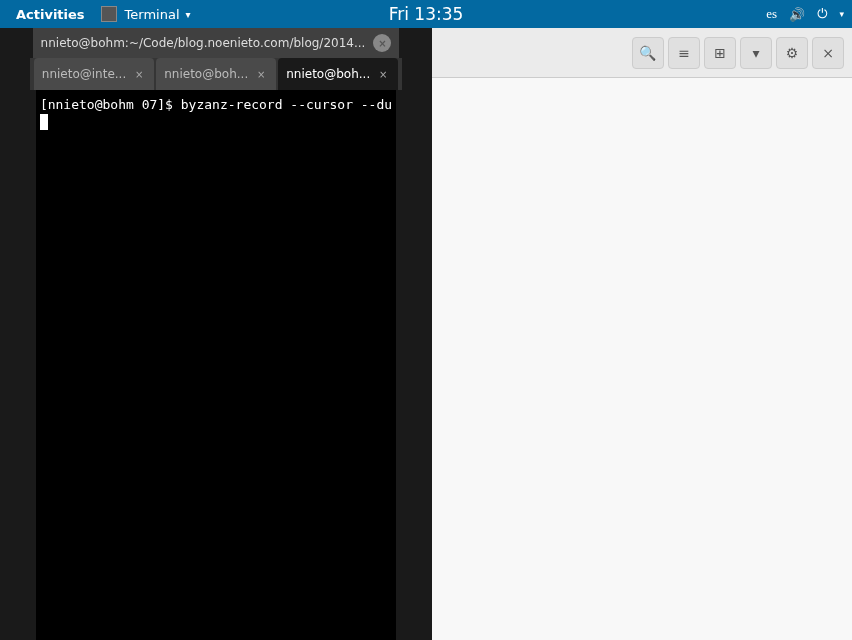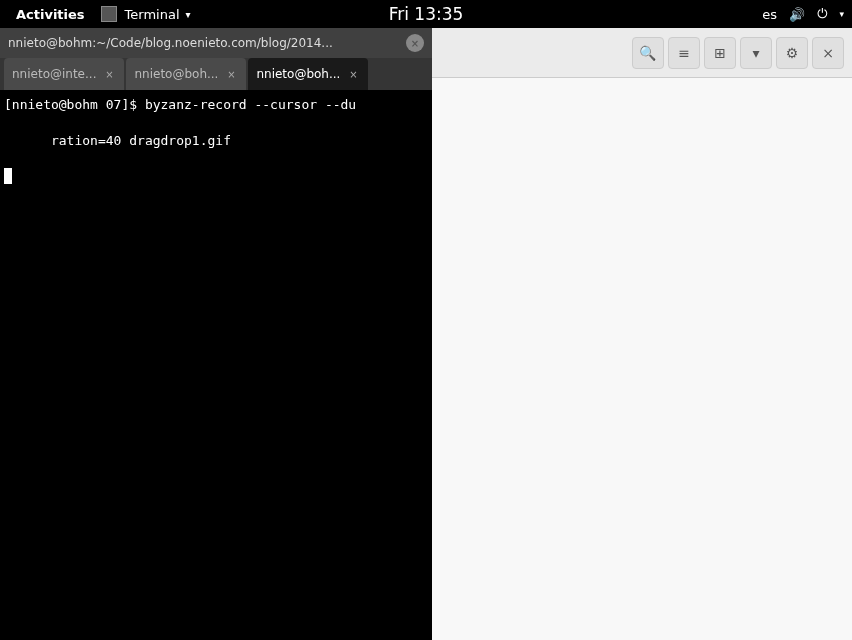--- a/index.html
+++ b/index.html
@@ -2,21 +2,21 @@
 <html><head>
   <meta charset="utf-8">
   <style>
     * { margin: 0; padding: 0; box-sizing: border-box; }
     body { width: 852px; height: 640px; overflow: hidden; font-family: 'DejaVu Sans', sans-serif; background: #2d2d2d; }
 
     
     #system-bar {
       width: 100%;
       height: 28px;
-      background: #000000;
+      background: #0369a1;
       display: flex;
       align-items: center;
       justify-content: space-between;
       color: #fff;
       font-size: 13px;
       padding: 0 8px;
     }
     #system-bar-left { display: flex; align-items: center; gap: 0; }
     #activities-btn {
       color: #fff;
@@ -56,20 +56,21 @@
     
     #terminal-window {
       position: absolute;
       top: 28px;
       left: 0;
       width: 432px;
       height: 612px;
       background: #1a1a1a;
       display: flex;
       flex-direction: column;
+      align-items: center;
     }
 
     
     #terminal-titlebar {
       height: 30px;
       background: #404040;
       display: flex;
       align-items: center;
       padding: 0 8px;
       gap: 8px;
@@ -232,21 +233,21 @@
   <div id="system-bar-left">
     <div id="activities-btn">Activities</div>
     <div id="terminal-menu">
       <span style="display:inline-block;width:16px;height:16px;background:#555;border:1px solid #888;margin-right:4px;"></span>
       <span>Terminal</span>
       <span style="margin-left:2px;font-size:10px;">▾</span>
     </div>
   </div>
   <div id="system-bar-center">Fri 13:35</div>
   <div id="system-bar-right">
-    <span style="cursor:pointer;">es</span>
+    <span style="cursor:pointer;font-family:Liberation Serif, serif;">es</span>
     <span style="cursor:pointer;">🔊</span>
     <span style="cursor:pointer;">⏻</span>
     <span style="font-size:9px;cursor:pointer;">▾</span>
   </div>
 </div>
 
 <div id="terminal-window">
 
   <div id="terminal-titlebar">
     <div id="window-title">nnieto@bohm:~/Code/blog.noenieto.com/blog/2014...</div>
@@ -263,23 +264,20 @@
       <span class="tab-close">×</span>
     </div>
     <div class="tab active">
       <span class="tab-label">nnieto@boh...</span>
       <span class="tab-close">×</span>
     </div>
   </div>
 
   <div id="terminal-content">
     <div class="term-line">[nnieto@bohm 07]$ byzanz-record --cursor --du</div>
-    <div class="term-line">
-      <span>ration=40 dragdrop1.gif</span>
-    </div>
     <div class="term-line"><span class="cursor-block"></span></div>
   </div>
 </div>
 
 <div id="scrollbar-area">
   <div id="scrollbar-thumb"></div>
 </div>
 
 <div id="right-panel">
   <div id="right-toolbar">

